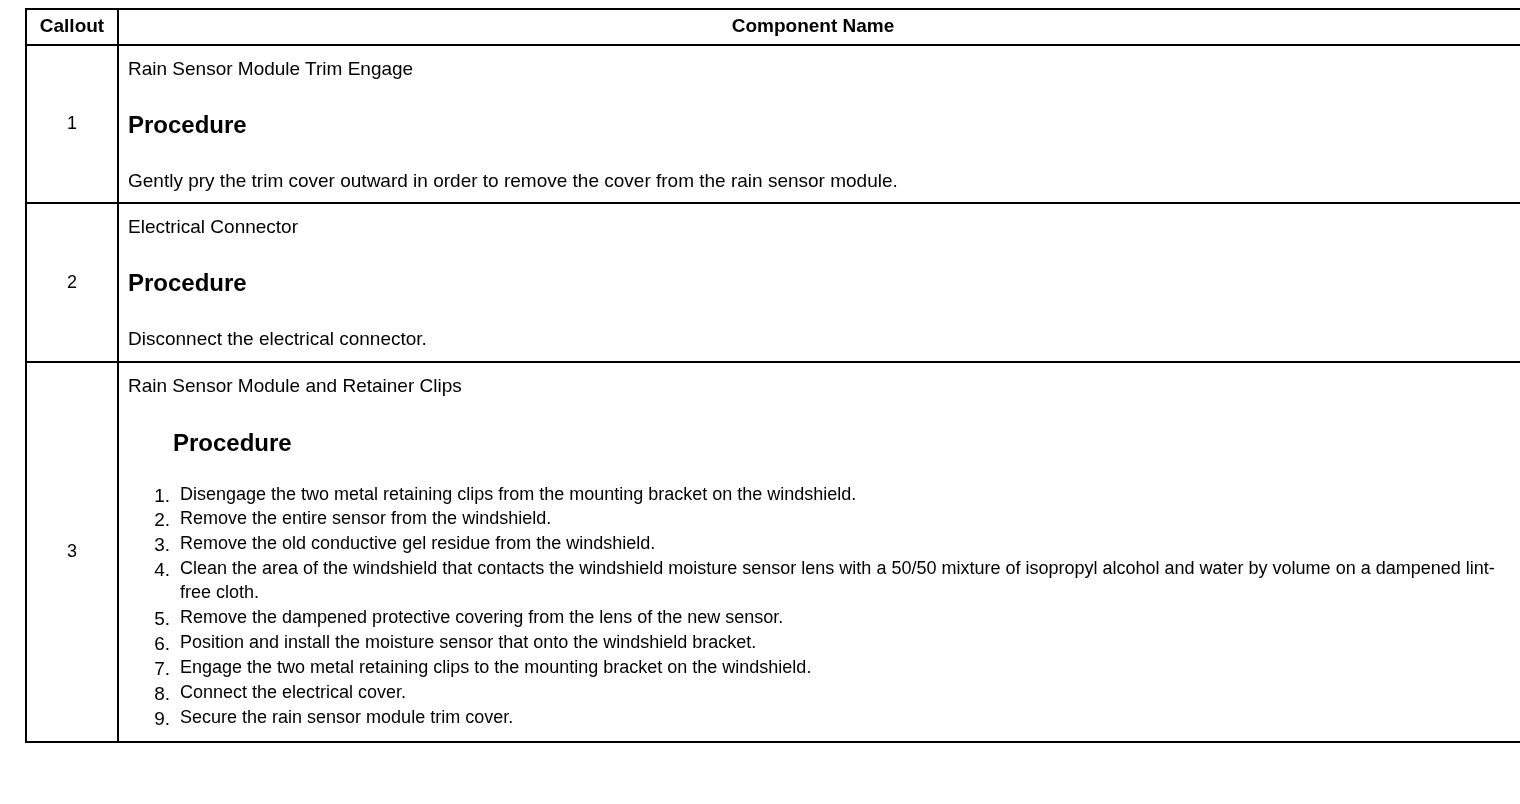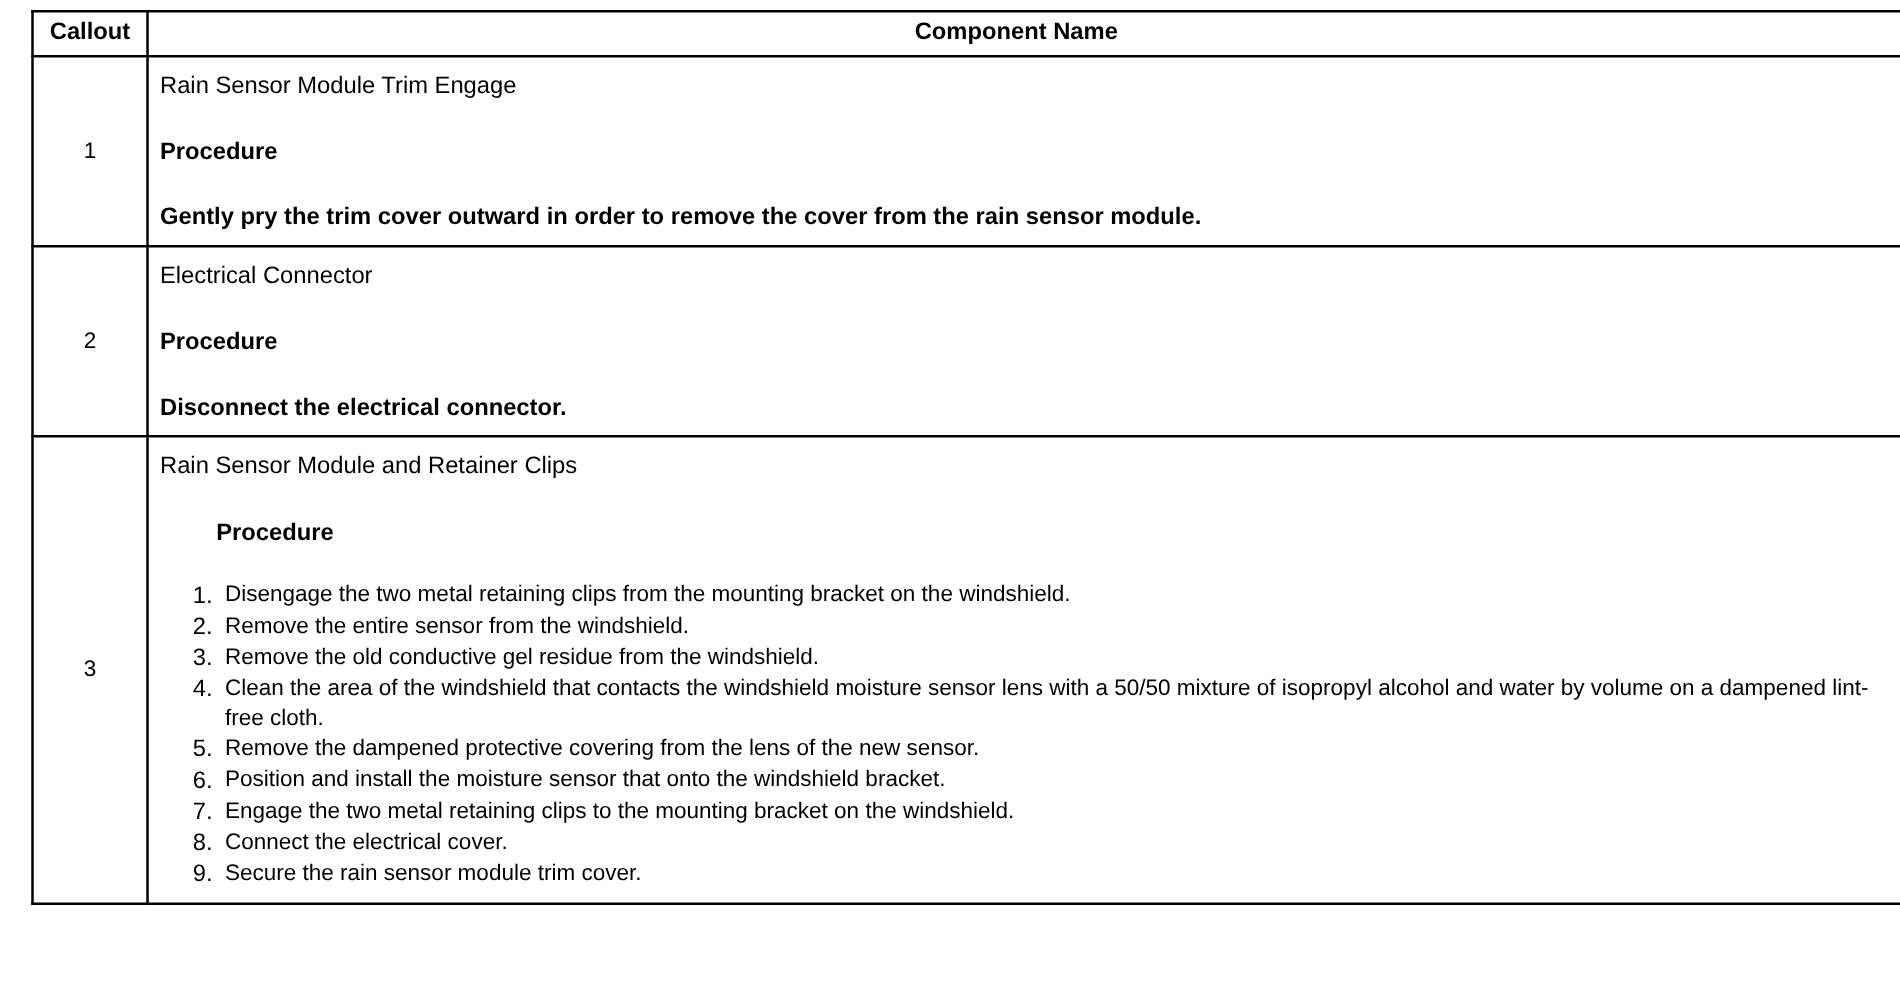--- a/index.html
+++ b/index.html
@@ -66,31 +66,31 @@
     font-size: 19px;
     line-height: 1.25;
   }
   .component-title {
     margin: 3px 0 0 0;
     font-size: 19px;
     font-weight: normal;
   }
   .procedure-label {
     margin: 29px 0 0 0;
-    font-size: 19px;
+    font-size: 24px;
     font-weight: bold;
   }
   .procedure-label.indented {
     margin-left: 45px;
     margin-top: 30px;
   }
   .procedure-text {
     margin: 29px 0 0 0;
     font-size: 19px;
-    font-weight: bold;
+    font-weight: normal;
   }
   ol.steps {
     margin: 25px 0 0 0;
     padding: 0 0 0 0;
     list-style: none;
     counter-reset: step;
     font-size: 18px;
   }
   ol.steps > li {
     counter-increment: step;

